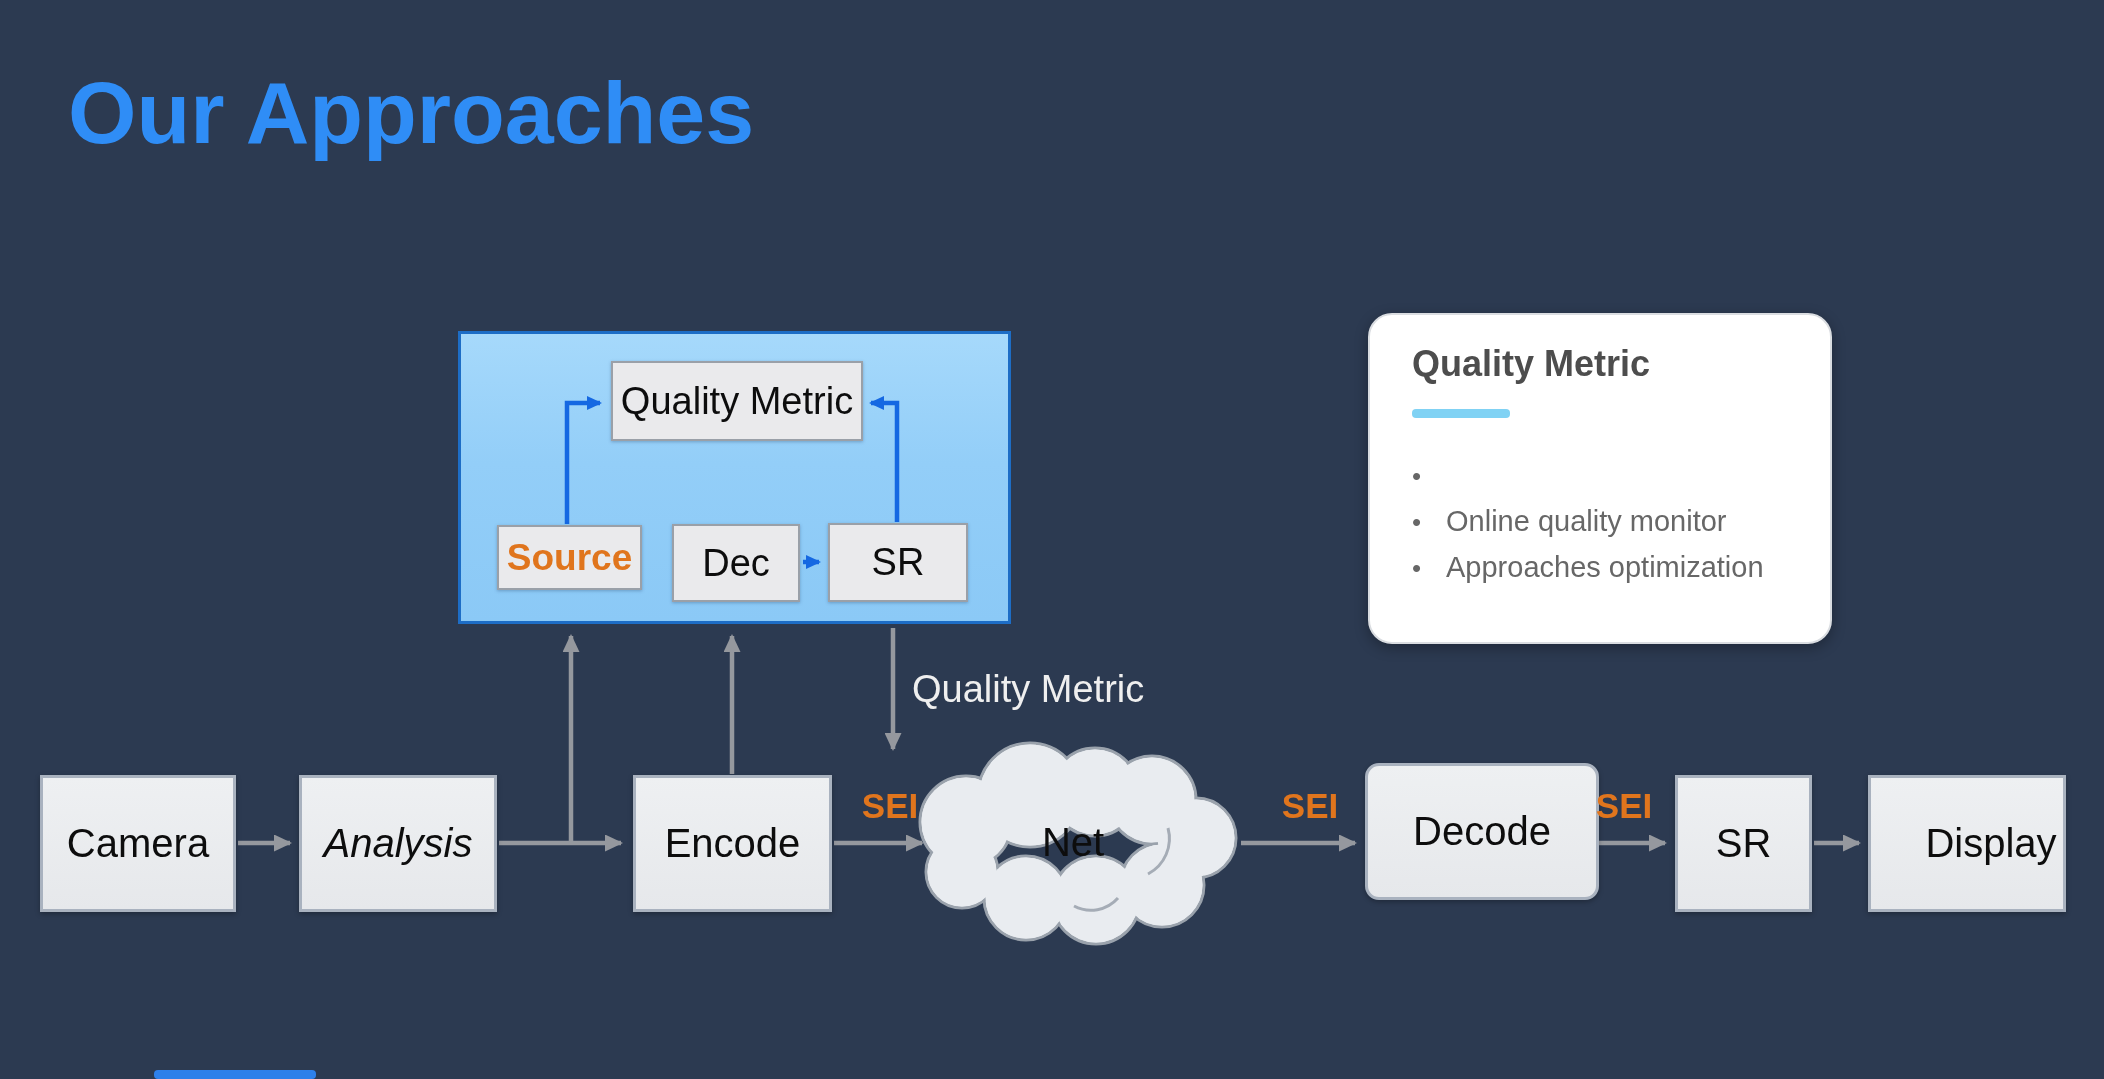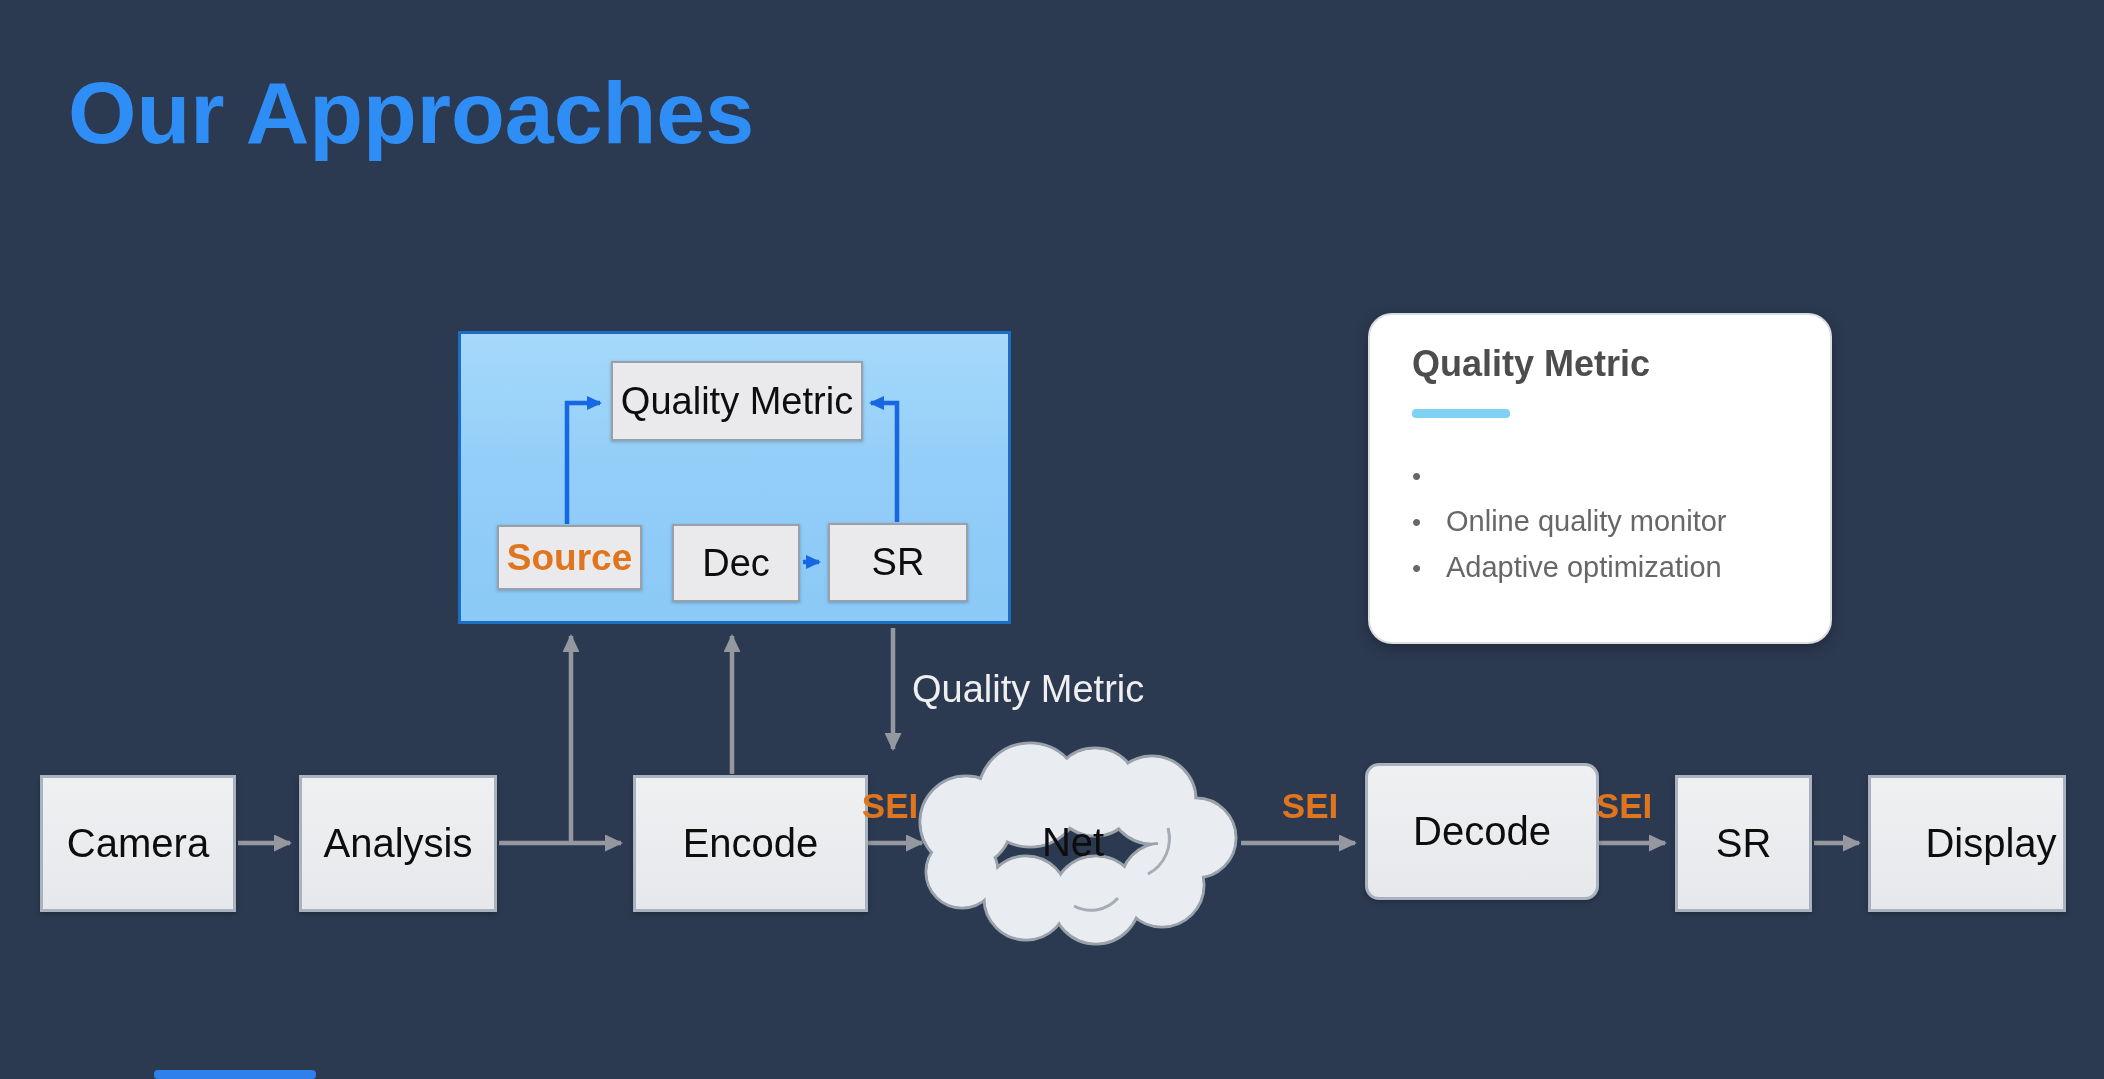--- a/index.html
+++ b/index.html
@@ -38,22 +38,22 @@
   .p-node{
     border:2px solid #9aa0a8;font-size:38px;
     background:#eaeaec;box-shadow:0 1px 3px rgba(40,70,110,0.35);
   }
   #qm-box   {left:611px;top:361px;width:252px;height:80px;}
   #source-box{left:497px;top:525px;width:145px;height:65px;color:#e0751d;font-weight:700;font-size:37px;}
   #dec-box  {left:672px;top:524px;width:128px;height:78px;}
   #sr1-box  {left:828px;top:523px;width:140px;height:79px;}
 
   #camera-box  {left:40px;  top:775px;width:196px;height:137px;}
-  #analysis-box{left:299px; top:775px;width:198px;height:137px;}
-  #encode-box  {left:633px; top:775px;width:235px;height:137px;}
+  #analysis-box{left:299px; top:775px;width:198px;height:137px;font-style:italic;}
+  #encode-box  {left:633px; top:775px;width:199px;height:137px;}
   #decode-box  {left:1365px;top:763px;width:234px;height:137px;border-radius:14px;}
   #sr2-box     {left:1675px;top:775px;width:137px;height:137px;}
   #display-box {left:1868px;top:775px;width:198px;height:137px;padding-left:48px;}
 
   
   .sei{
     position:absolute;z-index:3;width:80px;text-align:center;
     color:#e0751d;font-weight:700;font-size:35px;
   }
   #sei-1{left:850px; top:786px;}
@@ -185,20 +185,20 @@
     <ul class="card-list">
       <li>
         <span class="dot">•</span>
       </li>
       <li>
         <span class="dot">•</span>
         <span>Online quality monitor</span>
       </li>
       <li>
         <span class="dot">•</span>
-        <span>Adaptive optimization</span>
+        <span>Approaches optimization</span>
       </li>
     </ul>
   </div>
 
   <div id="bottom-bar"></div>
 
 </div>
 
 </body></html>

